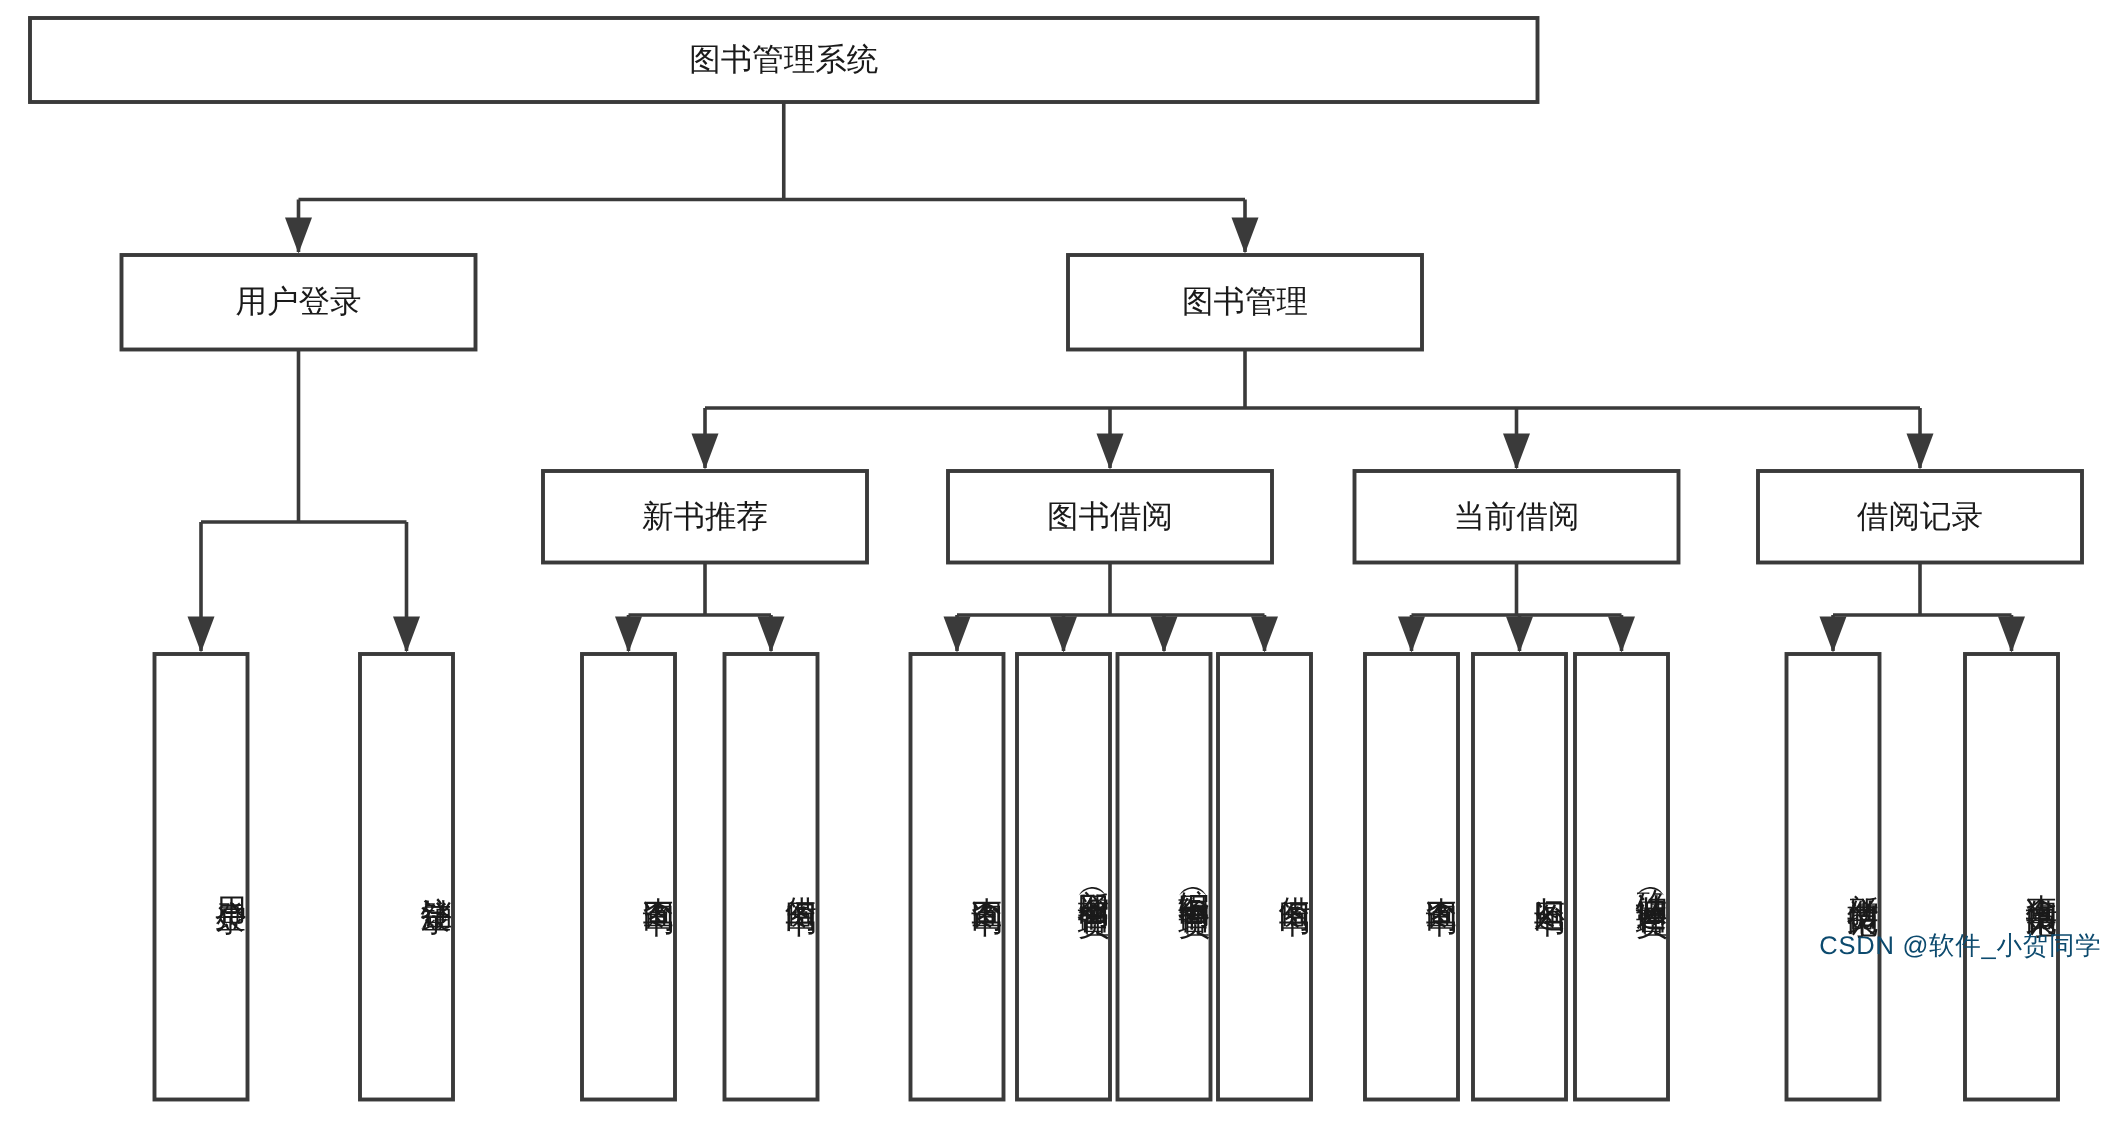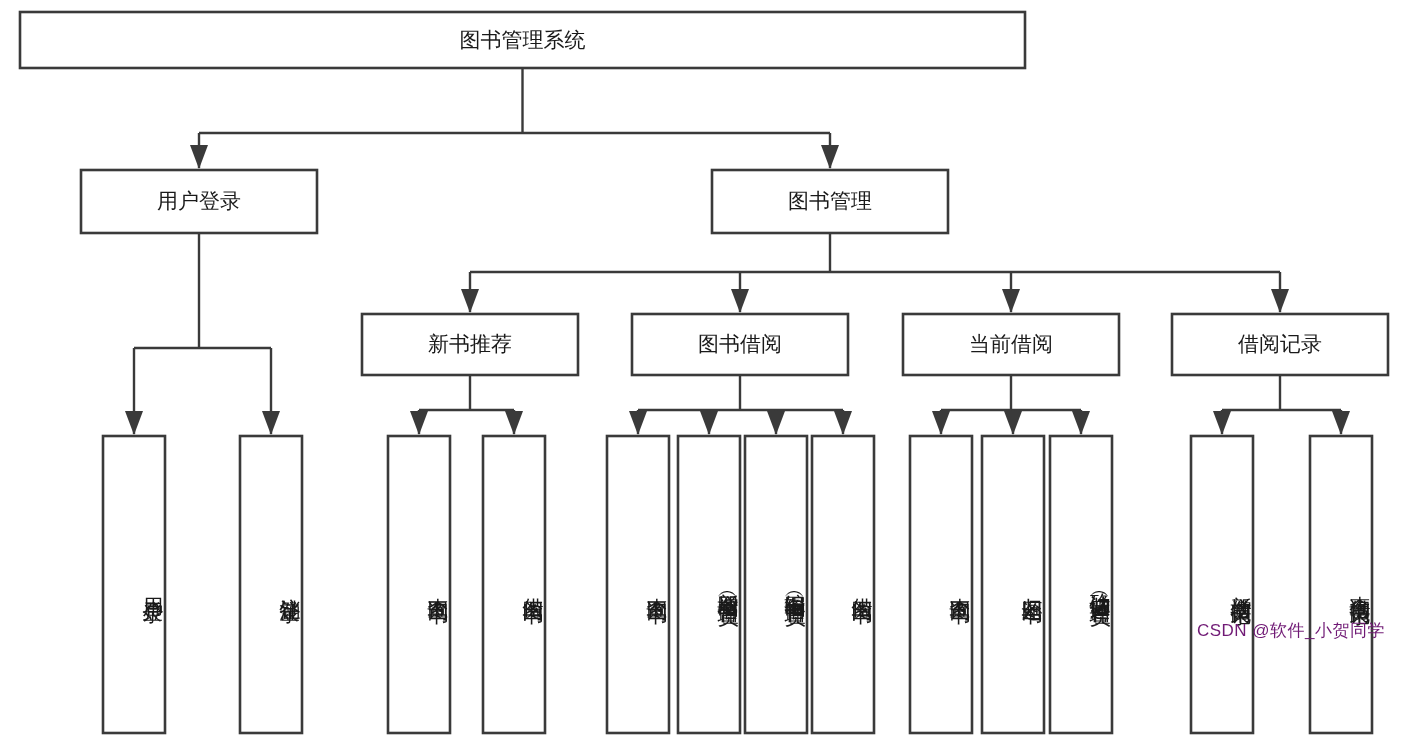--- a/index.html
+++ b/index.html
@@ -58,25 +58,25 @@
     color: #1a1a1a;
     letter-spacing: 2px;
     display: flex;
     align-items: flex-start;
     justify-content: center;
     white-space: nowrap;
     pointer-events: none;
   }
   .watermark {
     position: absolute;
-    right: 20px;
+    right: 4px;
     bottom: 6px;
     font-family: "Liberation Sans", "DejaVu Sans", sans-serif;
     font-size: 17px;
-    color: #701a75;
+    color: #0c4a6e;
     white-space: nowrap;
     letter-spacing: 0.5px;
     text-align: center;
   }
 </style>
 </head>
 <body>
 
 <div id="diagram-root">
 

